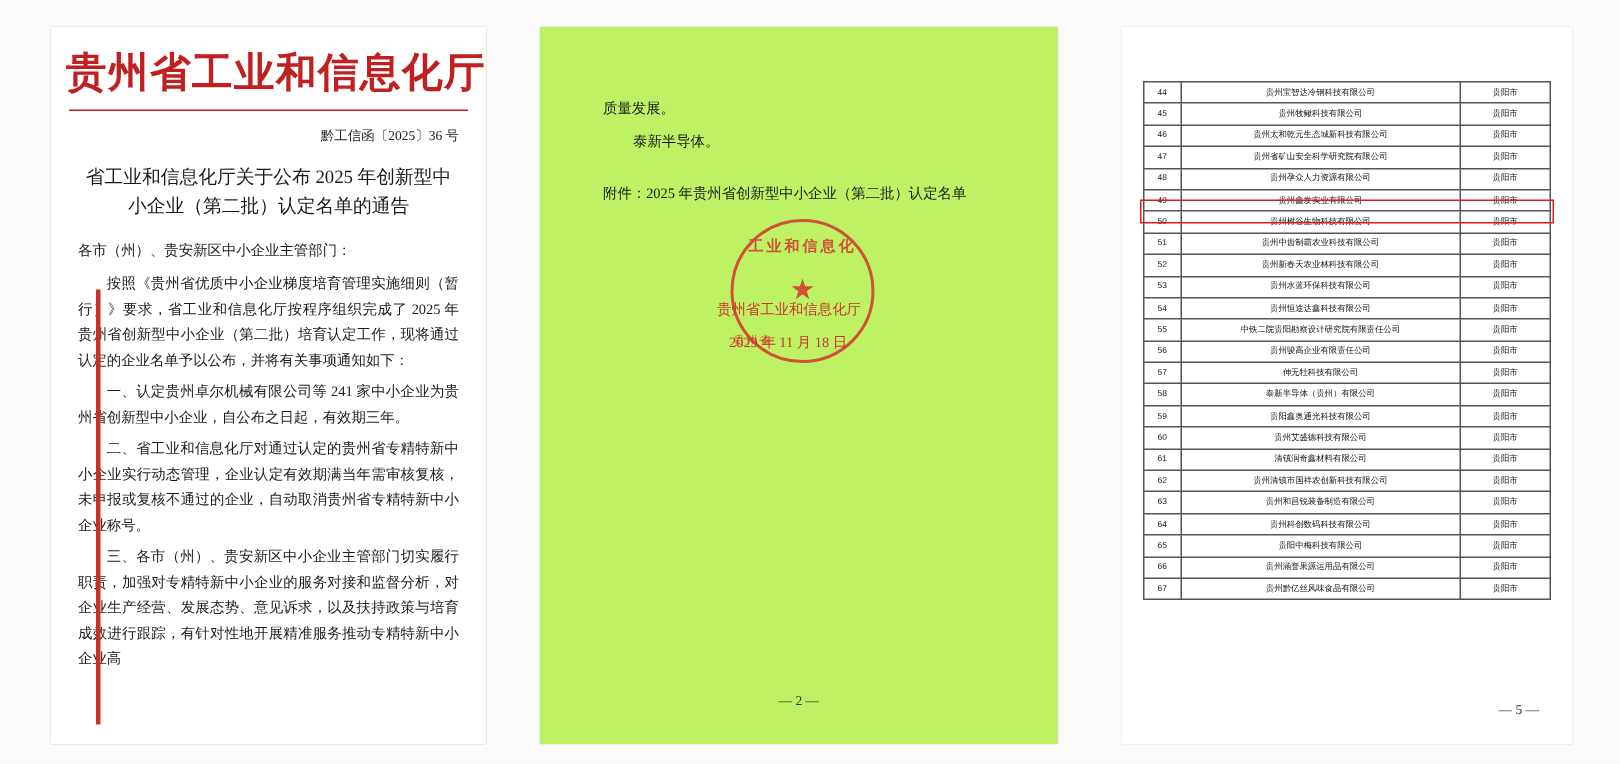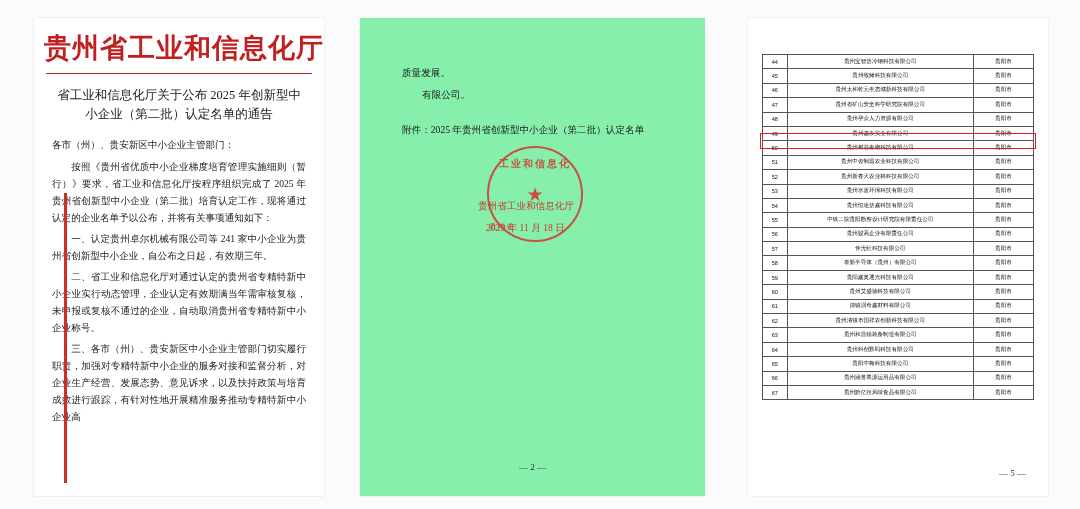--- a/index.html
+++ b/index.html
@@ -90,21 +90,21 @@
     color: #333;
   }
 
   
   .doc-mid {
     position: absolute;
     left: 360px;
     top: 18px;
     width: 345px;
     height: 478px;
-    background: #86efac;
+    background: #bef264;
     box-shadow: 0 0 1px rgba(0,0,0,0.2);
   }
   .mid-line {
     position: absolute;
     font-size: 9.6px;
     line-height: 1.8;
     color: #1a1a1a;
   }
   .mid-l1 { left: 42px; top: 46px; }
   .mid-l2 { left: 62px; top: 68px; }
@@ -223,35 +223,36 @@
   }
 </style>
 </head>
 <body>
 
 <div class="page">
 
   <div class="doc-left">
     <div class="letterhead">贵州省工业和信息化厅</div>
     <div class="letterhead-rule"></div>
+    <div class="doc-number">黔工信函〔2025〕36 号</div>
     <div class="doc-title">省工业和信息化厅关于公布 2025 年创新型中小企业（第二批）认定名单的通告</div>
     <div class="doc-body">
       <p class="noindent">各市（州）、贵安新区中小企业主管部门：</p>
       <p>按照《贵州省优质中小企业梯度培育管理实施细则（暂行）》要求，省工业和信息化厅按程序组织完成了 2025 年贵州省创新型中小企业（第二批）培育认定工作，现将通过认定的企业名单予以公布，并将有关事项通知如下：</p>
       <p>一、认定贵州卓尔机械有限公司等 241 家中小企业为贵州省创新型中小企业，自公布之日起，有效期三年。</p>
       <p>二、省工业和信息化厅对通过认定的贵州省专精特新中小企业实行动态管理，企业认定有效期满当年需审核复核，未申报或复核不通过的企业，自动取消贵州省专精特新中小企业称号。</p>
       <p>三、各市（州）、贵安新区中小企业主管部门切实履行职责，加强对专精特新中小企业的服务对接和监督分析，对企业生产经营、发展态势、意见诉求，以及扶持政策与培育成效进行跟踪，有针对性地开展精准服务推动专精特新中小企业高</p>
     </div>
     <div class="red-side-bar"></div>
     <div class="page-foot-left"></div>
   </div>
 
   <div class="doc-mid">
     <div class="mid-line mid-l1">质量发展。</div>
-    <div class="mid-line mid-l2">有限公司。</div>
+    <div class="mid-line mid-l2">泰新半导体。</div>
     <div class="mid-line mid-l3">附件：2025 年贵州省创新型中小企业（第二批）认定名单</div>
 
     <div class="seal">
       <div class="seal-top">工业和信息化</div>
       <div class="star">★</div>
       <div class="seal-bottom">贵州省</div>
     </div>
     <div class="signer">贵州省工业和信息化厅</div>
     <div class="signdate">2029 年 11 月 18 日</div>
 

